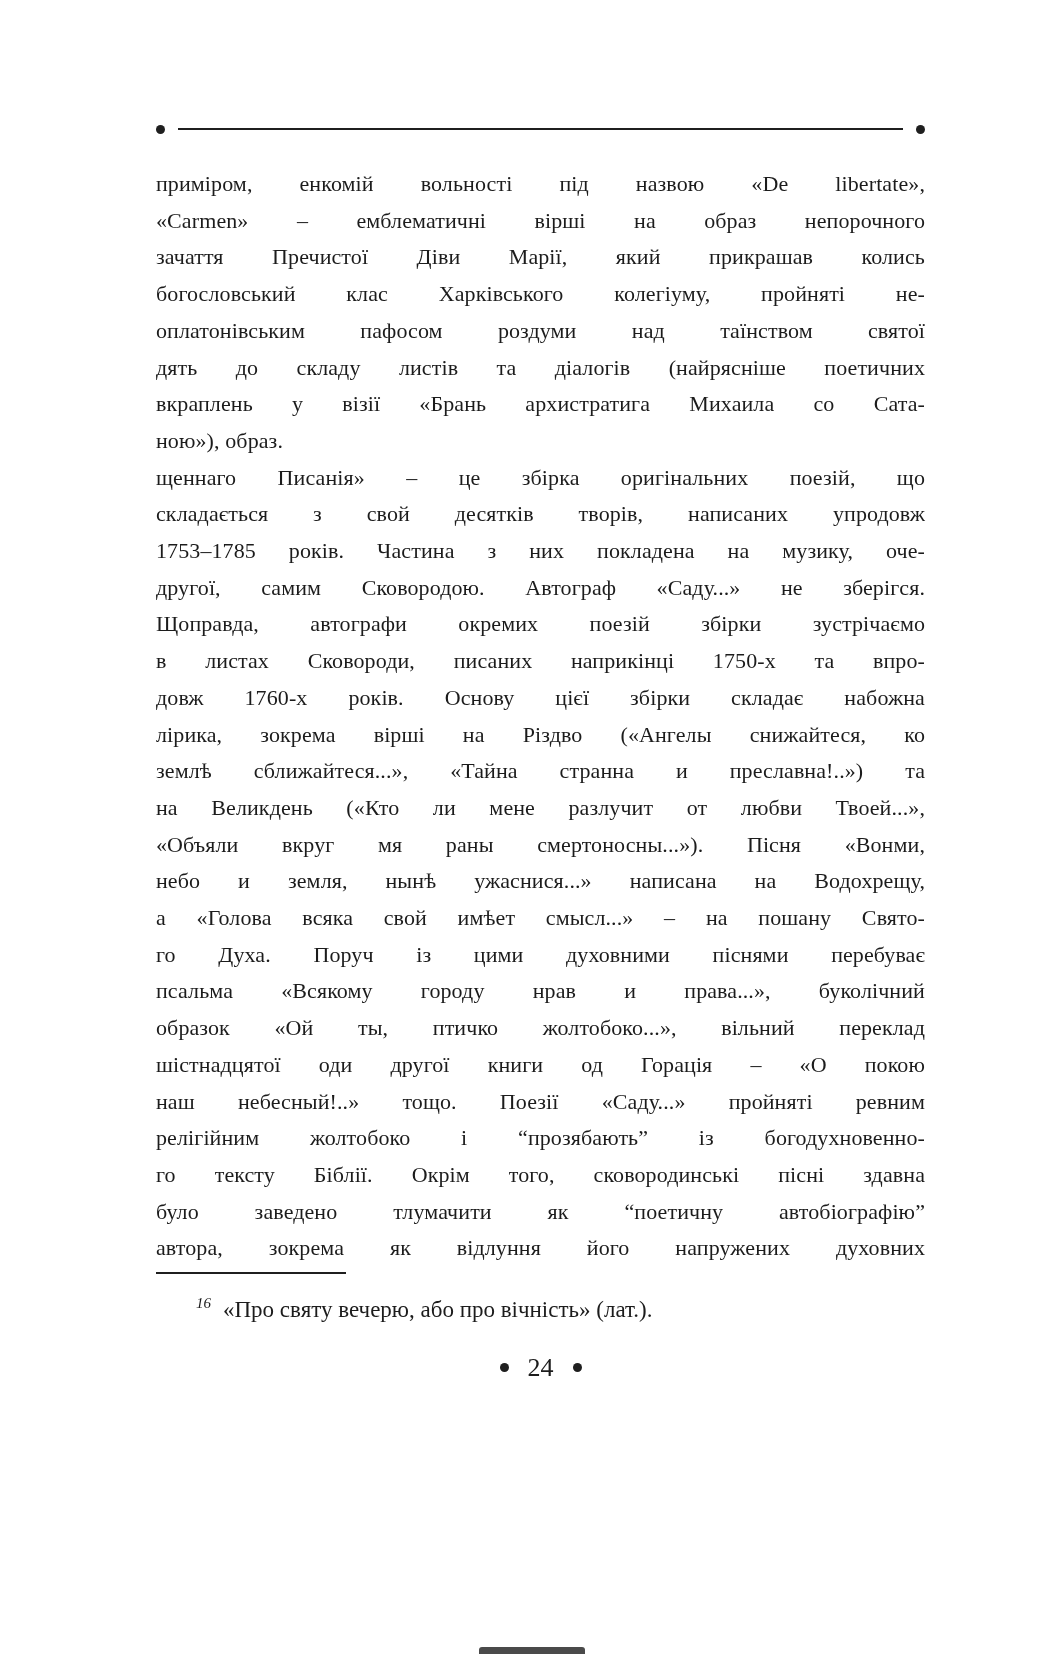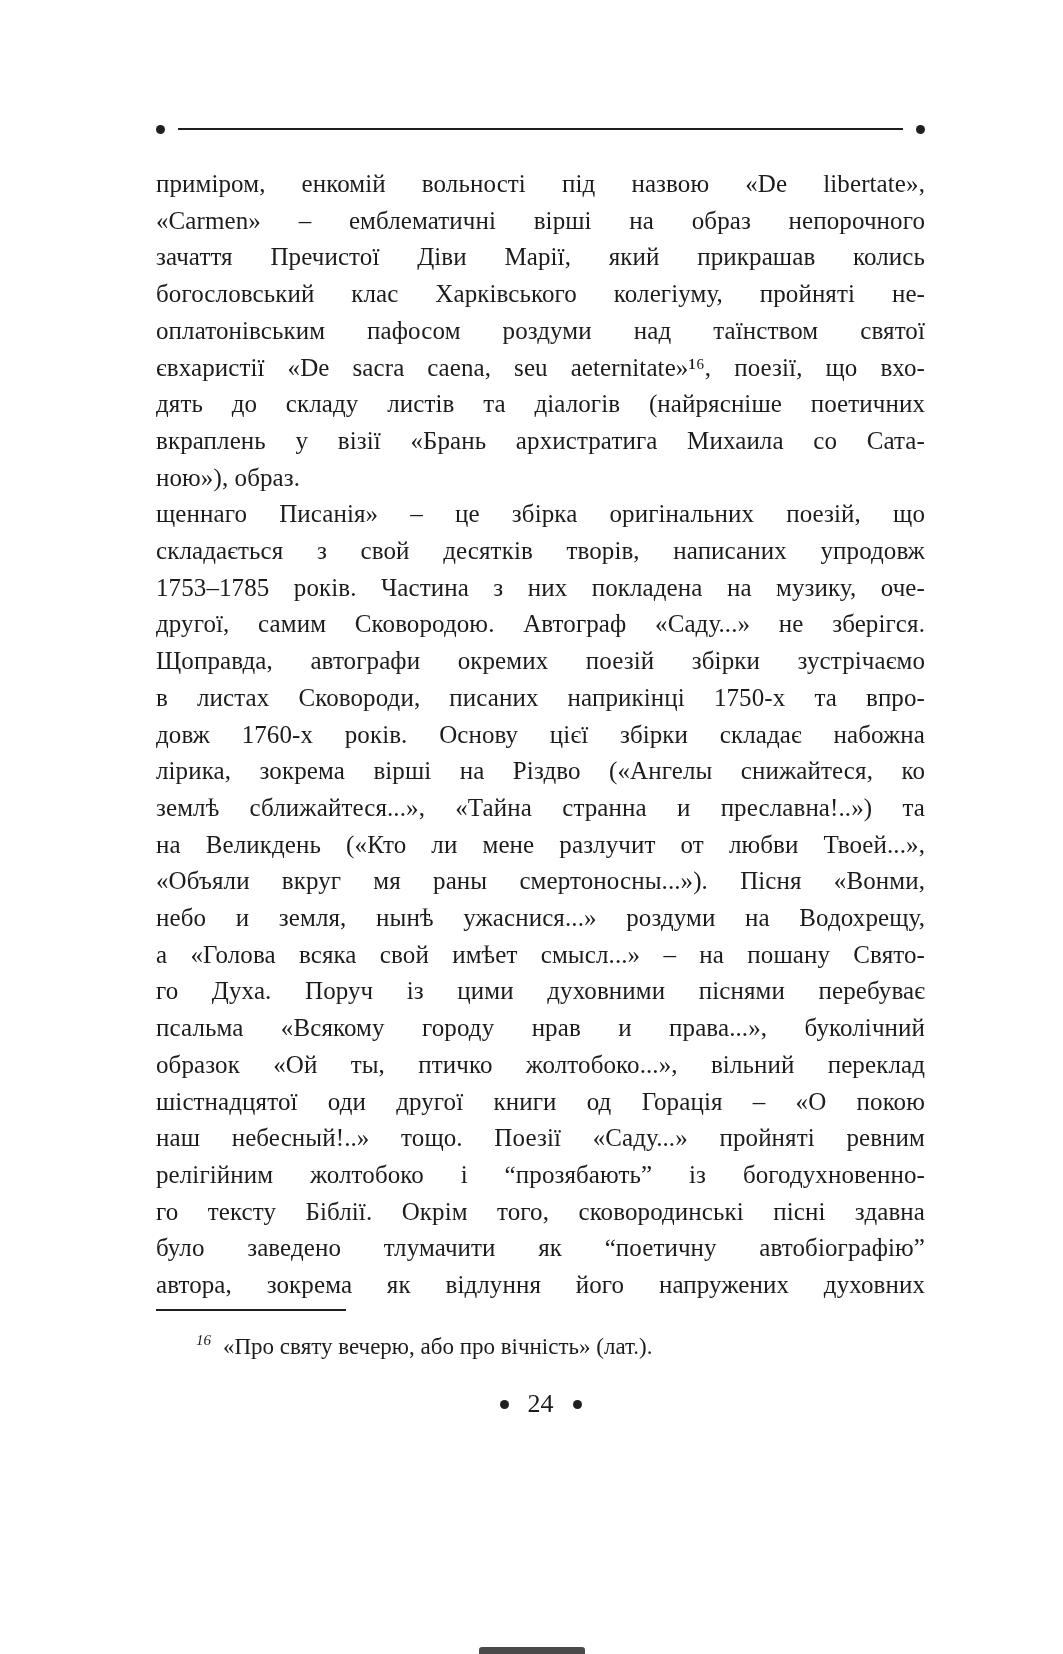--- a/index.html
+++ b/index.html
@@ -29,21 +29,21 @@
     border-radius: 50%;
     background: #1f1f1f;
     flex: 0 0 auto;
   }
   .rule-line {
     flex: 1 1 auto;
     height: 0;
     border-top: 2px solid #1f1f1f;
   }
   .body-text {
-    font-size: 25px;
+    font-size: 22px;
     line-height: 36.7px;
     letter-spacing: 0.1px;
   }
   .line { text-align: left; }
   .line.just {
     text-align: justify;
     text-align-last: justify;
   }
   .line.indent { padding-left: 40px; }
   .footnote-sep {
@@ -97,36 +97,35 @@
     <span class="rule-line"></span>
     <span class="dot"></span>
   </div>
 
   <div class="body-text" id="body-text">
       <div class="line just">приміром, енкомій вольності під назвою «De libertate»,</div>
       <div class="line just">«Carmen» – емблематичні вірші на образ непорочного</div>
       <div class="line just">зачаття Пречистої Діви Марії, який прикрашав колись</div>
       <div class="line just">богословський клас Харківського колегіуму, пройняті не-</div>
       <div class="line just">оплатонівським пафосом роздуми над таїнством святої</div>
-      <div class="line just">євхаристії «De sacra caena, seu aeternitate»¹⁶, поезії, що вхо-</div>
       <div class="line just">дять до складу листів та діалогів (найрясніше поетичних</div>
       <div class="line just">вкраплень у візії «Брань архистратига Михаила со Сата-</div>
       <div class="line">ною»), образ.</div>
       <div class="line just">щеннаго Писанія» – це збірка оригінальних поезій, що</div>
       <div class="line just">складається з свой десятків творів, написаних упродовж</div>
       <div class="line just">1753–1785 років. Частина з них покладена на музику, оче-</div>
       <div class="line just">другої, самим Сковородою. Автограф «Саду...» не зберігся.</div>
       <div class="line just">Щоправда, автографи окремих поезій збірки зустрічаємо</div>
       <div class="line just">в листах Сковороди, писаних наприкінці 1750-х та впро-</div>
       <div class="line just">довж 1760-х років. Основу цієї збірки складає набожна</div>
       <div class="line just">лірика, зокрема вірші на Різдво («Ангелы снижайтеся, ко</div>
       <div class="line just">землѣ сближайтеся...», «Тайна странна и преславна!..») та</div>
       <div class="line just">на Великдень («Кто ли мене разлучит от любви Твоей...»,</div>
       <div class="line just">«Объяли вкруг мя раны смертоносны...»). Пісня «Вонми,</div>
-      <div class="line just">небо и земля, нынѣ ужаснися...» роздуми на Водохрещу,</div>
+      <div class="line just">небо и земля, нынѣ ужаснися...» написана на Водохрещу,</div>
       <div class="line just">а «Голова всяка свой имѣет смысл...» – на пошану Свято-</div>
       <div class="line just">го Духа. Поруч із цими духовними піснями перебуває</div>
       <div class="line just">псальма «Всякому городу нрав и права...», буколічний</div>
       <div class="line just">образок «Ой ты, птичко жолтобоко...», вільний переклад</div>
       <div class="line just">шістнадцятої оди другої книги од Горація – «О покою</div>
       <div class="line just">наш небесный!..» тощо. Поезії «Саду...» пройняті ревним</div>
       <div class="line just">релігійним жолтобоко і “прозябають” із богодухновенно-</div>
       <div class="line just">го тексту Біблії. Окрім того, сковородинські пісні здавна</div>
       <div class="line just">було заведено тлумачити як “поетичну автобіографію”</div>
       <div class="line just">автора, зокрема як відлуння його напружених духовних</div>

